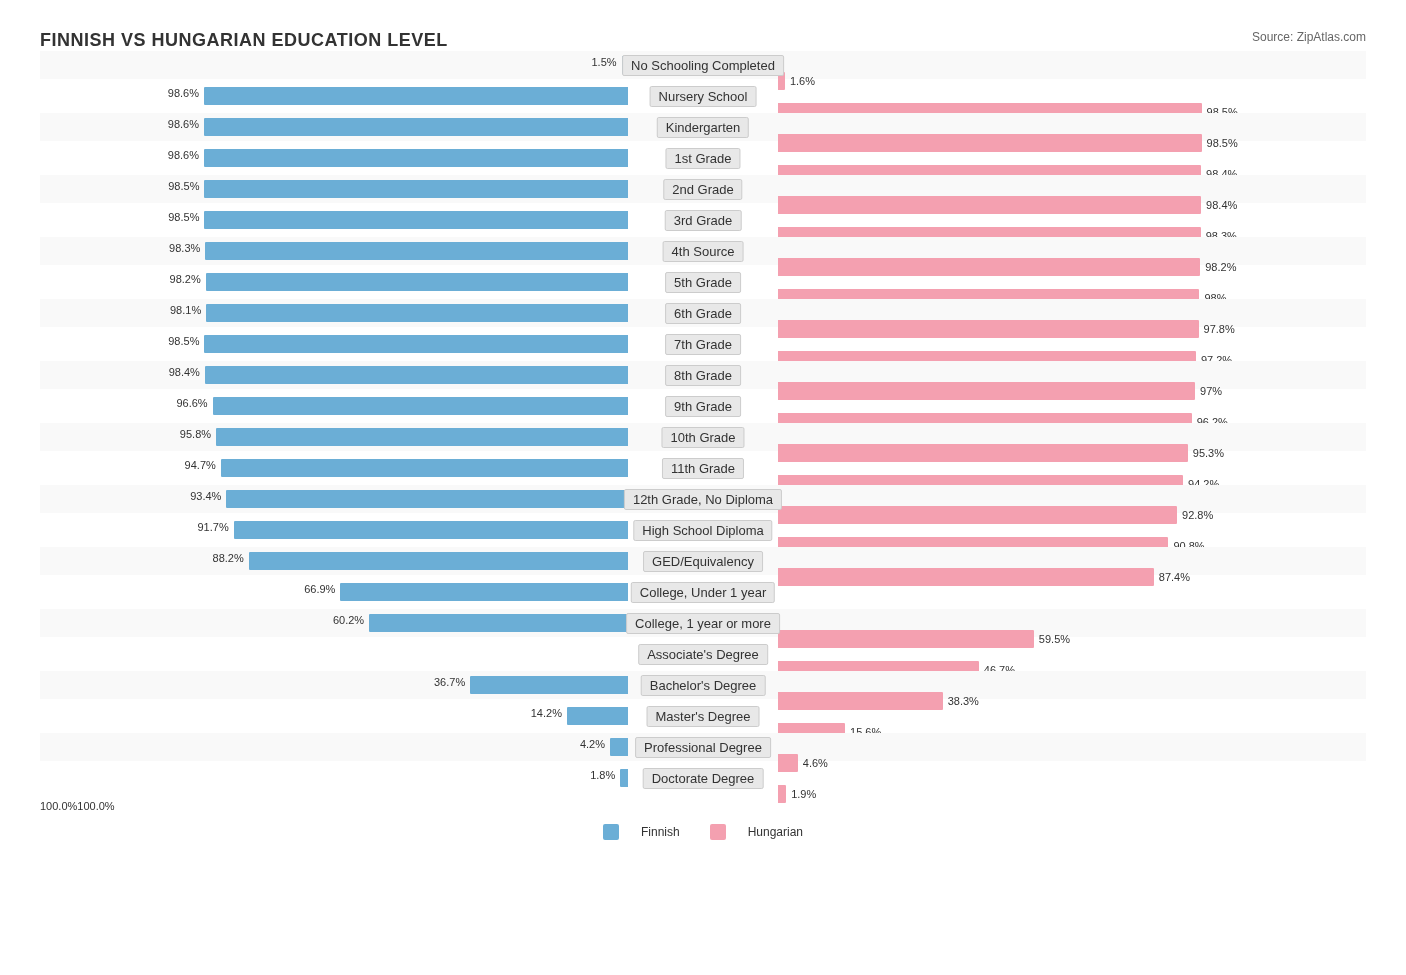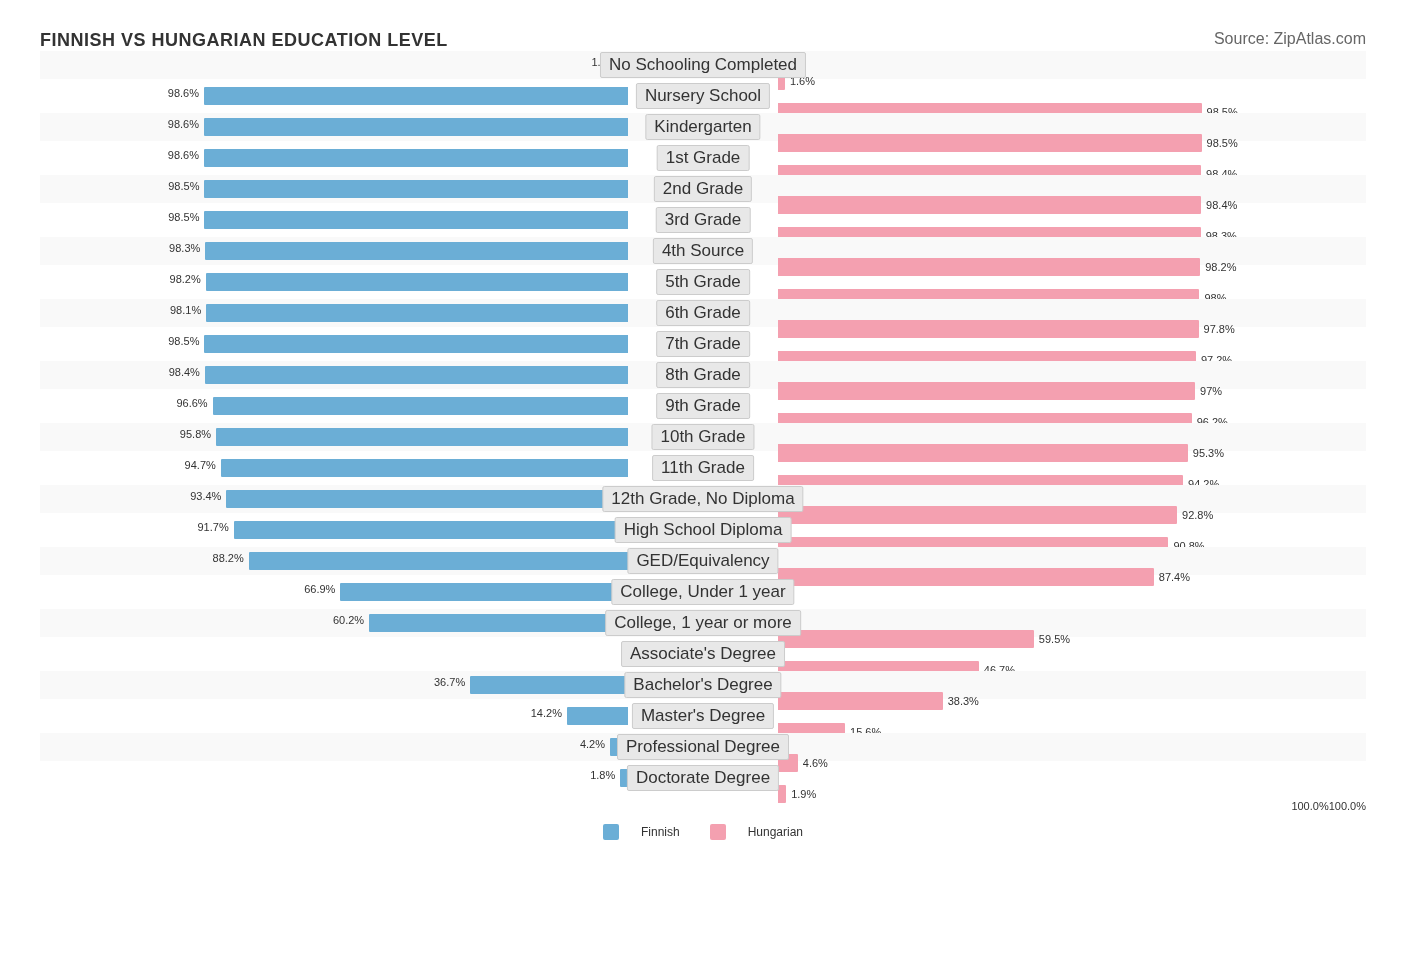--- a/index.html
+++ b/index.html
@@ -22,21 +22,21 @@
       align-items: flex-start;
     }
     .chart-title {
       font-size: 18px;
       font-weight: bold;
       color: #333;
       text-transform: uppercase;
       letter-spacing: 0.5px;
     }
     .chart-source {
-      font-size: 16px;
+      font-size: 12px;
       color: #666;
     }
     .chart-area {
       position: relative;
       width: 100%;
     }
     .bar-row {
       display: flex;
       align-items: center;
       margin-bottom: 3px;
@@ -112,31 +112,30 @@
       top: 0;
       height: 100%;
       display: flex;
       align-items: center;
       z-index: 10;
     }
     .center-label {
       background: #e8e8e8;
       border: 1px solid #ccc;
       padding: 2px 8px;
-      font-size: 17px;
+      font-size: 13px;
       color: #333;
       white-space: nowrap;
       border-radius: 2px;
     }
     .x-axis-row {
       display: flex;
-      justify-content: flex-end;
+      justify-content: flex-start;
       margin-top: 8px;
       padding: 0 0;
-      margin-left: 24px;
     }
     .x-axis-label {
       font-size: 11px;
       color: #333;
     }
     .legend {
       display: flex;
       justify-content: center;
       gap: 30px;
       margin-top: 12px;

